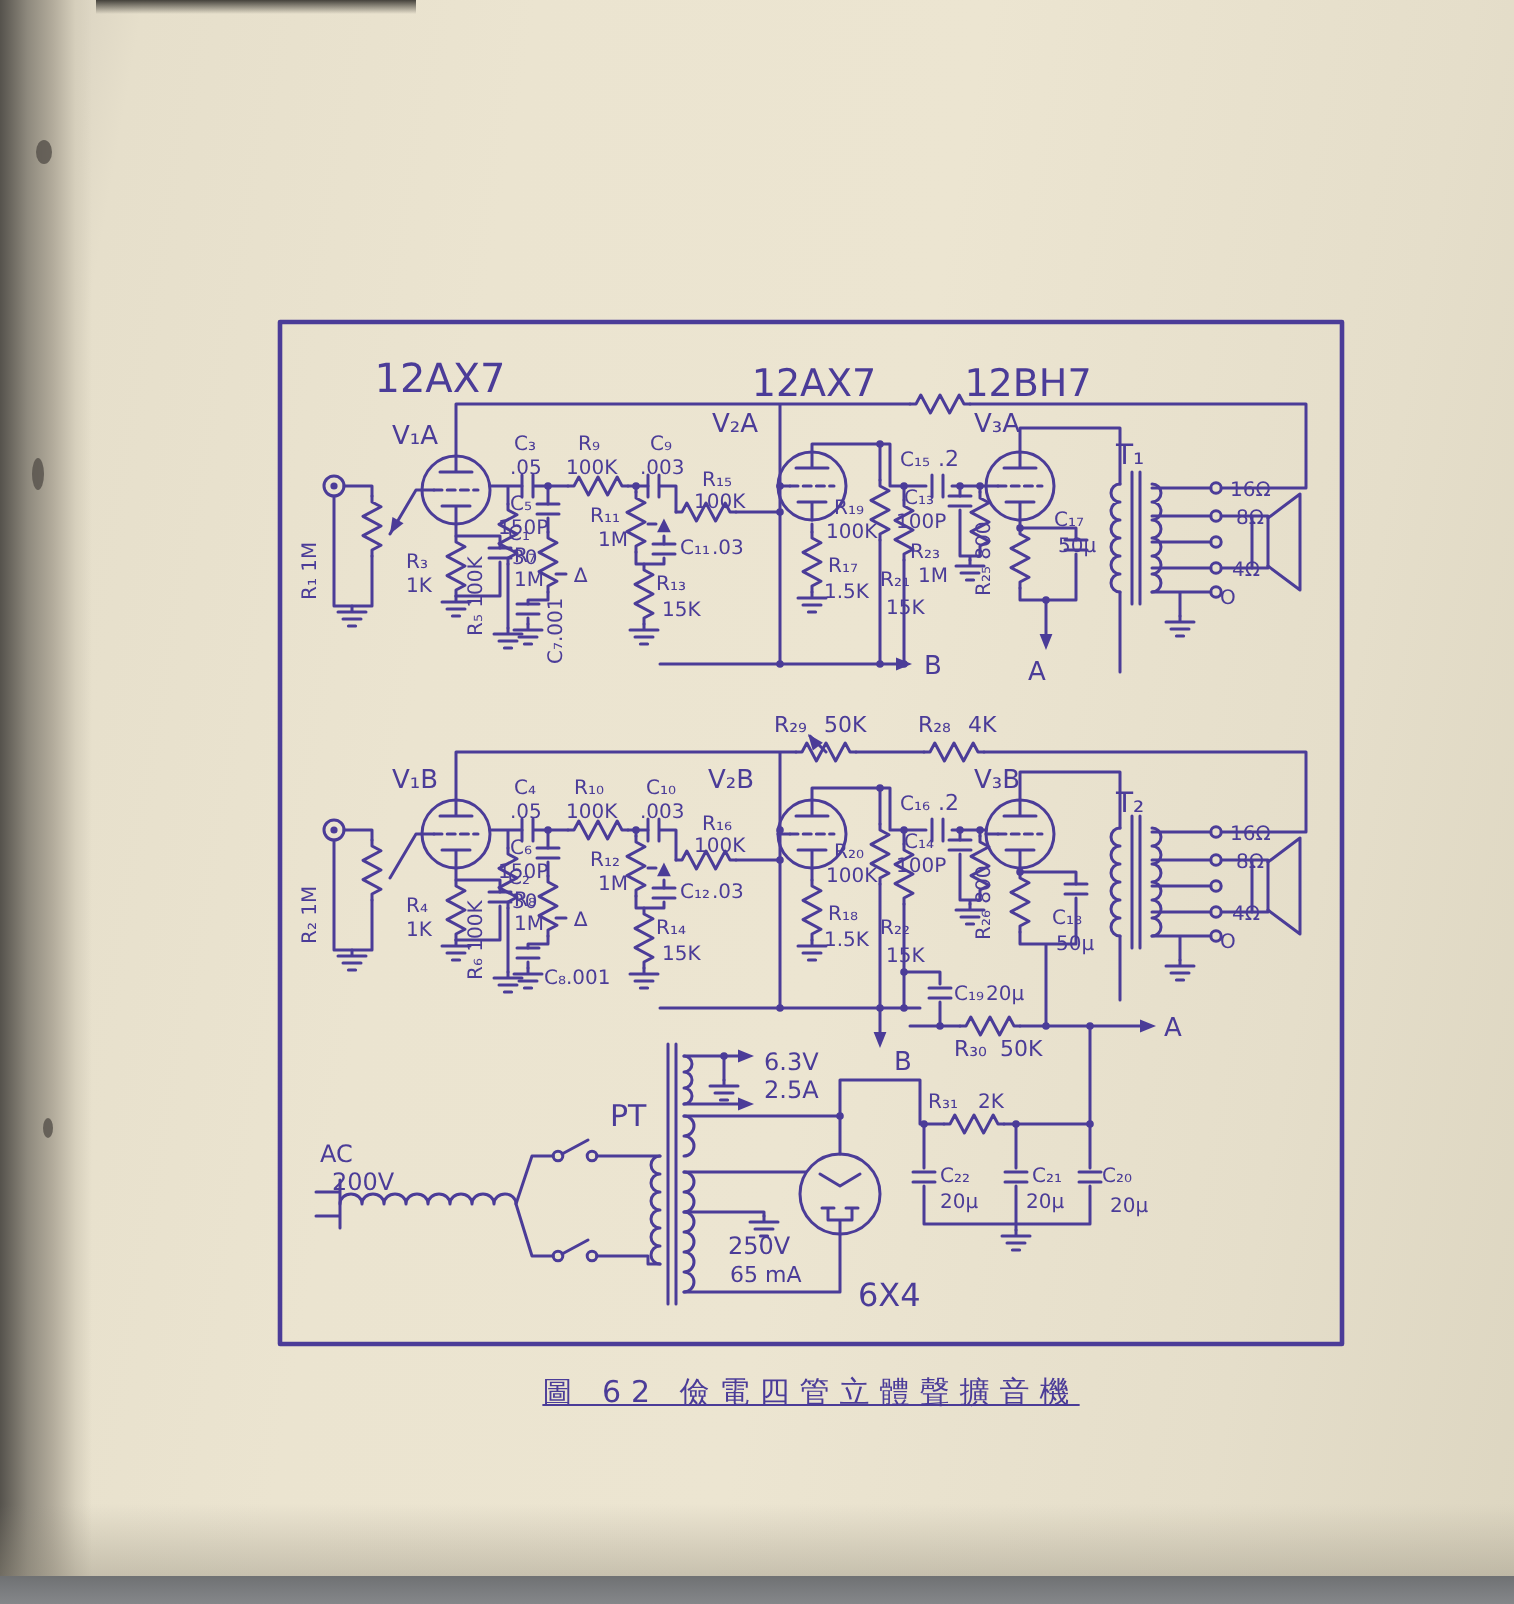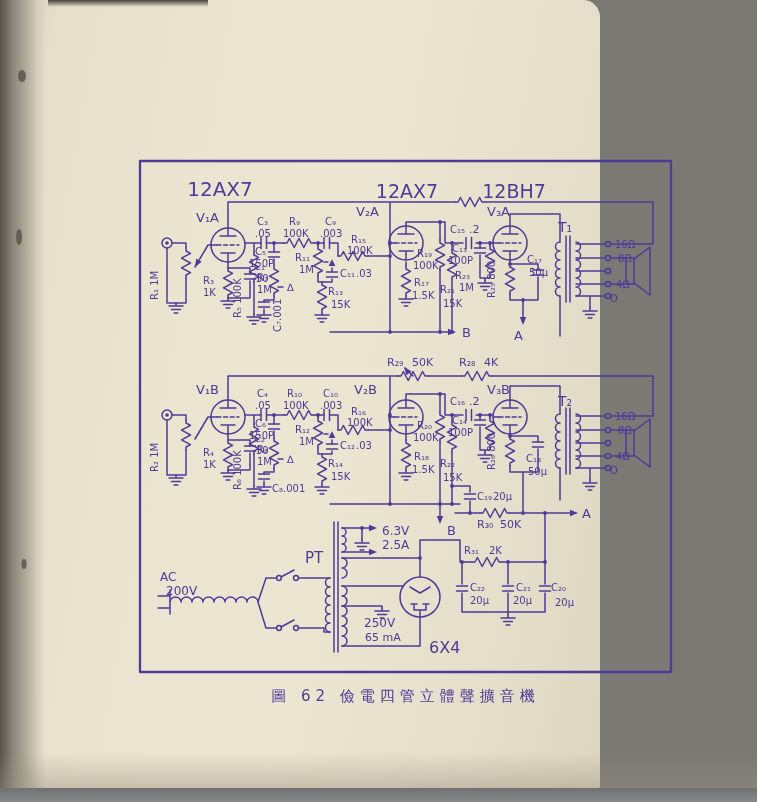--- a/index.html
+++ b/index.html
@@ -1,33 +1,33 @@
 <!DOCTYPE html>
 <html style="--ink: #4b3c98; --paper: #ebe4d0;"><head>
 <meta charset="utf-8">
 <style>
   html,body{margin:0;padding:0;}
   body{width:757px;height:802px;overflow:hidden;background:#7b7974;font-family:"DejaVu Sans",sans-serif;}
-  #photo{position:relative;width:600px;height:802px;
-    background:linear-gradient(100deg,#cfc8b8 0%,#e6dfcb 8%,#ebe4d0 30%,#ece5d1 55%,#e5deca 82%,#ddd6c1 100%);border-radius:17px;}
+  #photo{position:relative;width:757px;height:802px;
+    background:linear-gradient(100deg,#cfc8b8 0%,#e6dfcb 8%,#ebe4d0 30%,#ece5d1 55%,#e5deca 82%,#ddd6c1 100%);}
   #spine{position:absolute;left:0;top:0;width:46px;height:802px;
     background:linear-gradient(to right,#55524c 0%,#8e897d 30%,#b3ac9c 58%,#d6cfbc 82%,rgba(233,226,209,0) 100%);}
   #top-smudge{position:absolute;left:48px;top:0;width:160px;height:7px;
     background:linear-gradient(to bottom,rgba(40,38,34,.85),rgba(40,38,34,0));}
   #bottom-shadow{position:absolute;left:0;top:752px;width:757px;height:38px;
     background:linear-gradient(to bottom,rgba(120,115,100,0),rgba(150,144,128,.45));}
   #bottom-band{position:absolute;left:0;top:788px;width:757px;height:14px;
     background:linear-gradient(to bottom,#6f7173,#85878a);}
   svg{position:absolute;left:0;top:0;}
   .w{fill:none;stroke:var(--ink);stroke-width:1.5;stroke-linecap:round;stroke-linejoin:round;}
   .w2{stroke-width:2.3;}
   .fil{fill:var(--ink);stroke:none;}
   svg text{fill:var(--ink);font-family:"DejaVu Sans",sans-serif;}
   #caption{position:absolute;left:140px;top:687px;width:531px;text-align:center;
-    color:var(--ink);font-size:15px;letter-spacing:5px;white-space:nowrap;}
+    color:var(--ink);font-size:15px;letter-spacing:5px;white-space:nowrap;text-decoration:underline;}
 </style>
 </head>
 <body>
 
 <div id="photo">
   <div id="spine"></div>
   <div id="top-smudge"></div>
 
   <svg width="757" height="802" viewBox="0 0 757 802">
     <defs>

